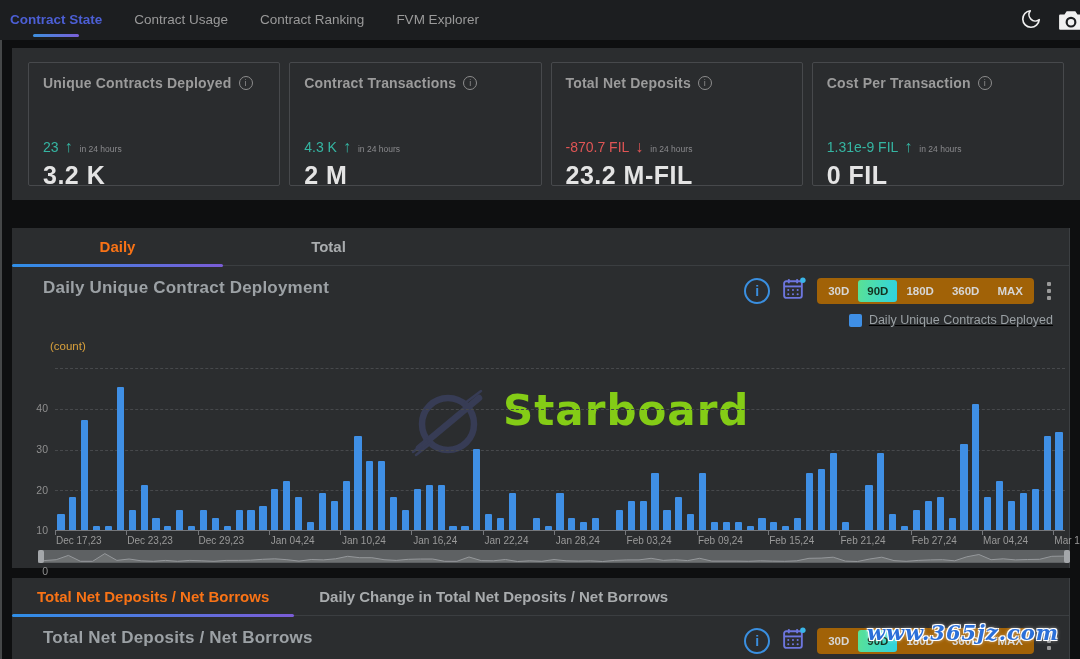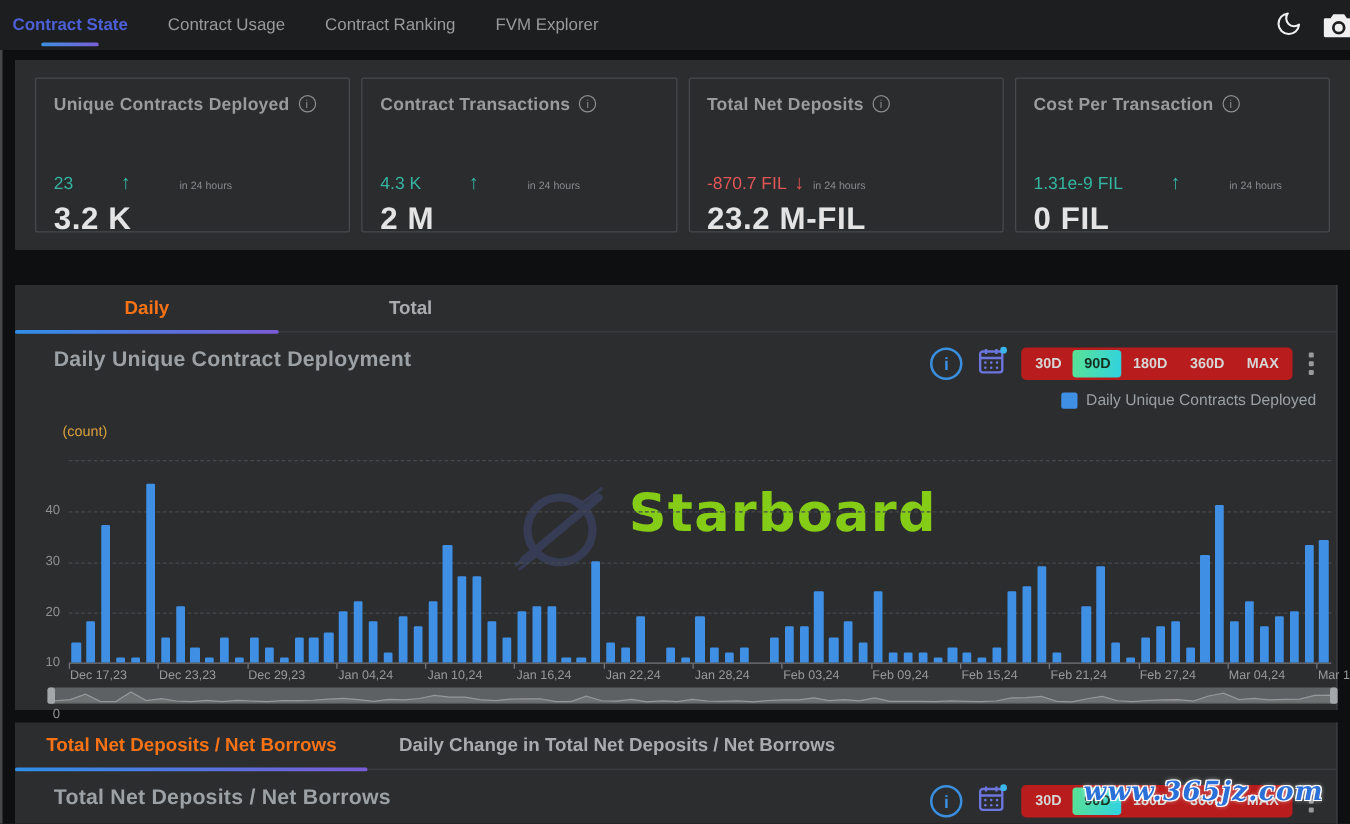--- a/index.html
+++ b/index.html
@@ -27,45 +27,45 @@
     background:#2b2d2f; display:flex; gap:9px; padding:14px 16px; }
   .card { position:relative; flex:1; background:#2a2c2e; border:1px solid #47494c; border-radius:2px; }
   .card-title { position:absolute; left:14px; top:12px; font-size:14px; font-weight:bold; color:#9b9b9b;
     display:flex; align-items:center; gap:7px; letter-spacing:0.2px;}
   .info-sm { width:14px; height:14px; border:1.5px solid #8d8d8d; border-radius:50%;
     font-size:9px; color:#8d8d8d; display:flex; align-items:center; justify-content:center; font-weight:normal;}
   .card-change { position:absolute; left:14px; top:75px; display:flex; align-items:baseline; }
   .card-change .chg { font-size:14px; }
   .card-change .arrow { font-size:16px; font-weight:bold; margin-left:6px; }
   .card-change .note { font-size:8.5px; color:#8a8a8d; margin-left:7px; }
-  .up { color:#35b5a2;gap:32px; }
+  .up { color:#35b5a2; }
   .down { color:#e05555; }
   .card-value { position:absolute; left:14px; top:98px; font-size:25px; font-weight:bold; color:#e4e4e4; letter-spacing:0.5px;}
   
   .chart-panel { position:absolute; left:12px; top:228px; width:1058px; height:340px;
     background:#2b2d2f; border-right:1px solid #3c3f42; }
   .bottom-panel { position:absolute; left:12px; top:578px; width:1058px; height:120px;
     background:#2b2d2f; border-right:1px solid #3c3f42; }
   .tabbar { position:absolute; left:0; top:0; right:0; height:38px; border-bottom:1px solid #3b3e41; display:flex;}
   .tab { line-height:37px; text-align:center; font-weight:bold; font-size:15px; color:#a9acae; cursor:pointer; position:relative;}
   .tab.fixed { width:211px; }
   .tab.padded { padding:0 25px; }
   .tab.active { color:#f97316; }
   .tab.active::after { content:""; position:absolute; left:0; right:0; bottom:-2px; height:3px; border-radius:2px;
     background:linear-gradient(90deg,#2f8fe8,#7a5cd6); }
   .panel-title { position:absolute; left:31px; top:50px; font-size:17px; font-weight:bold; color:#9ca1a5; letter-spacing:0.2px;}
   .controls { position:absolute; right:16px; top:48px; display:flex; align-items:center; gap:11px; }
   .info-lg { width:26px; height:26px; border:2px solid #3a8fe0; border-radius:50%; color:#3a8fe0;
     font-size:14px; font-weight:bold; display:flex; align-items:center; justify-content:center; cursor:pointer;}
-  .range-box { display:flex; background:#b91c1c; border-radius:4px; padding:2px; }
+  .range-box { display:flex; background:#a16207; border-radius:4px; padding:2px; }
   .range-btn { padding:5px 9px; font-size:11.5px; font-weight:bold; color:#d6d6d6; cursor:pointer; border-radius:3px;}
   .range-btn.active { background:linear-gradient(100deg,#5ae293,#2fd2e2); color:#14301f; }
   .kebab { display:flex; flex-direction:column; gap:3px; padding:2px; cursor:pointer;}
   .kebab i { width:4px; height:4px; background:#9a9a9a; border-radius:1px; }
-  .legend-row { position:absolute; right:16px; top:85px; display:flex; align-items:center; gap:7px; cursor:pointer;}
+  .legend-row { position:absolute; right:16px; top:85px; display:flex; align-items:center; gap:7px; cursor:pointer;text-decoration:underline;}
   .legend-sq { width:13px; height:13px; border-radius:2px; background:#3f8fe5; }
   .legend-label { font-size:12.5px; color:#9aa0a4; }
   .count-label { position:absolute; left:38px; top:112px; font-size:11.5px; color:#d9a13c; }
   
   #plot { position:absolute; left:43px; top:140px; width:1010px; height:163px; border-bottom:1px solid #75777b; }
   .gridline { position:absolute; left:0; width:100%; height:0; border-top:1px dashed #47494c; }
   .bar { position:absolute; bottom:0; background:#3f8fe5; border-radius:1px 1px 0 0; }
   #yaxis { position:absolute; left:0; top:140px; width:38px; height:163px; }
   .ytick { position:absolute; right:2px; font-size:10.5px; color:#8f8f8f;margin-top:40px; }
   #xlabels { position:absolute; left:43px; top:307px; width:1010px; height:14px; }

